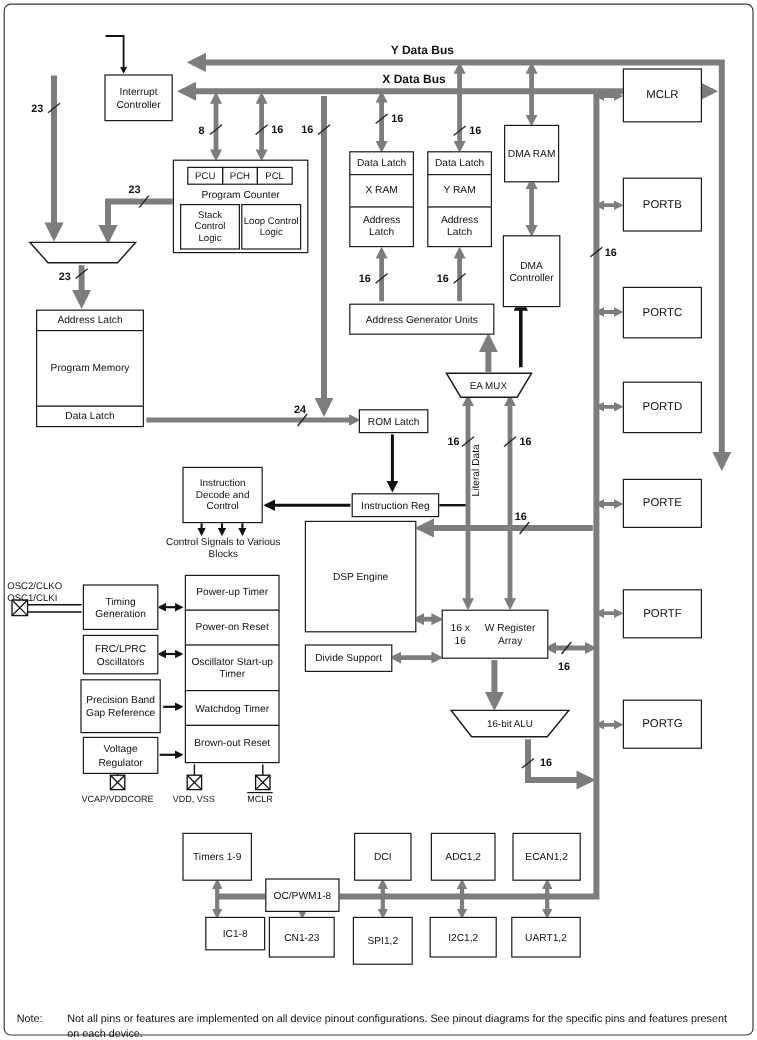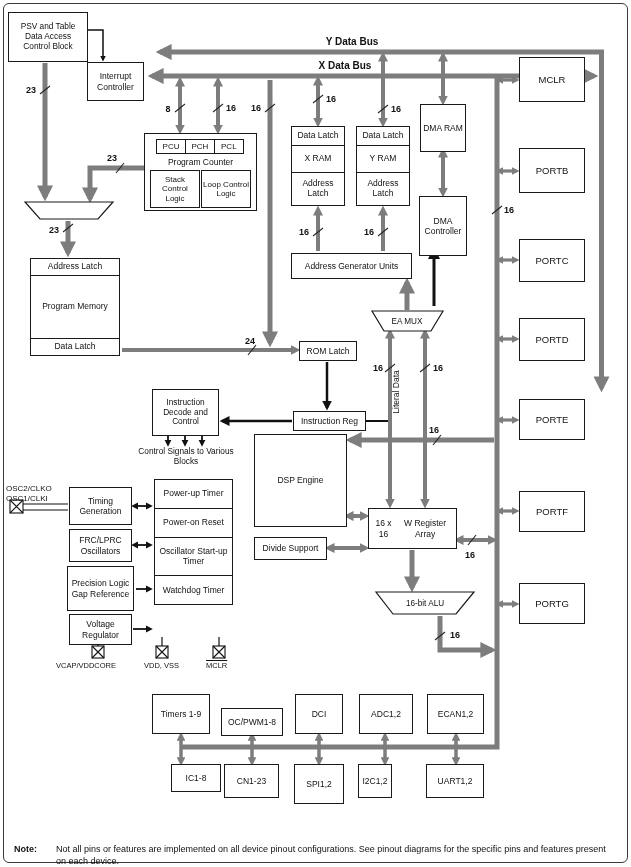--- a/index.html
+++ b/index.html
@@ -18,21 +18,21 @@
   .pcells{position:absolute;left:11px;top:5px;display:flex}
   .pcell{width:30px;height:15px;border:1.1px solid #1a1a1a;margin-left:-1.1px;display:flex;align-items:center;justify-content:center;font-size:8px}
   .pcell:first-child{margin-left:0}
   .pclabel{position:absolute;left:0;right:0;top:23px;font-size:8.5px;text-align:center}
   .subbox{position:absolute;border:1.1px solid #1a1a1a;display:flex;align-items:center;justify-content:center;text-align:center;font-size:8px;line-height:1.15;background:#fff;padding:1px}
   .padlbl{position:absolute;font-size:7.5px;z-index:2;white-space:nowrap}
   .ol{text-decoration:overline}
   .osc{position:absolute;left:6px;top:484px;font-size:8px;line-height:1.3;z-index:2}
   .osc span{display:block}
   #note{position:absolute;left:14px;top:844px;width:596px;display:flex;font-size:9px;line-height:1.3;z-index:2}
-  #note .nl{font-weight:bold;width:42px;flex:0 0 42px}
+  #note .nl{font-weight:normal;width:42px;flex:0 0 42px}
   .bw{font-size:9px;font-weight:600;fill:#111}
   .busname{font-size:10px;font-weight:bold;fill:#111}
   .muxtxt{font-size:8.2px;fill:#111}
 </style>
 </head>
 <body>
 
 <div id="page">
   <div id="frame"></div>
 
@@ -183,21 +183,20 @@
     <text class="bw" x="434" y="433" text-anchor="middle">16</text>
     <text class="bw" x="470" y="558" text-anchor="middle">16</text>
     <text class="bw" x="455" y="638" text-anchor="middle">16</text>
 
     <text class="busname" x="352" y="45" text-anchor="middle">Y Data Bus</text>
     <text class="busname" x="345" y="69" text-anchor="middle">X Data Bus</text>
 
     <text x="399" y="392" text-anchor="middle" transform="rotate(-90 399 392)" style="font-size:8.5px;fill:#111">Literal Data</text>
   </svg>
 
-  <div class="box" style="left:8px;top:12px;width:80px;height:50px;font-size:8.3px">PSV and Table Data Access Control Block</div>
   <div class="box" style="left:87px;top:62px;width:57px;height:39px">Interrupt Controller</div>
 
   <div class="box" style="left:144px;top:133px;width:113px;height:78px;align-items:flex-start">
     <div class="pcells">
       <div class="pcell">PCU</div>
       <div class="pcell">PCH</div>
       <div class="pcell">PCL</div>
     </div>
     <div class="pclabel">Program Counter</div>
     <div class="subbox" style="left:5px;top:36px;width:50px;height:38px">Stack Control Logic</div>
@@ -234,48 +233,49 @@
   <div class="box" style="left:254px;top:434px;width:93px;height:93px">DSP Engine</div>
   <div class="box" style="left:254px;top:537px;width:73px;height:23px">Divide Support</div>
 
   <div class="box" style="left:368px;top:508px;width:89px;height:41px;">
     <span>16 x 16</span>
     <span>W Register Array</span>
   </div>
 
   <div class="box" style="left:69px;top:487px;width:63px;height:38px">Timing Generation</div>
   <div class="box" style="left:69px;top:529px;width:63px;height:33px">FRC/LPRC Oscillators</div>
-  <div class="box" style="left:67px;top:566px;width:67px;height:45px">Precision Logic Gap Reference</div>
+  <div class="box" style="left:67px;top:566px;width:67px;height:45px">Precision Band Gap Reference</div>
   <div class="box" style="left:69px;top:614px;width:63px;height:31px">Voltage Regulator</div>
 
   <div class="stack" style="left:154px;top:479px;width:79px">
     <div class="cell" style="height:30px">Power-up Timer</div>
     <div class="cell" style="height:30px">Power-on Reset</div>
     <div class="cell" style="height:40px">Oscillator Start-up Timer</div>
     <div class="cell" style="height:30px">Watchdog Timer</div>
+    <div class="cell" style="height:32px">Brown-out Reset</div>
   </div>
 
   <div class="osc">
     <span>OSC2/CLKO</span>
     <span>OSC1/CLKI</span>
   </div>
-  <div class="padlbl" style="left:56px;top:661px">VCAP/VDDCORE</div>
+  <div class="padlbl" style="left:68px;top:661px">VCAP/VDDCORE</div>
   <div class="padlbl" style="left:144px;top:661px">VDD, VSS</div>
   <div class="padlbl ol" style="left:206px;top:661px">MCLR</div>
 
   <div class="box" style="left:152px;top:694px;width:58px;height:40px">Timers 1-9</div>
-  <div class="box" style="left:221px;top:708px;width:62px;height:28px">OC/PWM1-8</div>
+  <div class="box" style="left:221px;top:732px;width:62px;height:28px">OC/PWM1-8</div>
   <div class="box" style="left:295px;top:694px;width:48px;height:40px">DCI</div>
   <div class="box" style="left:359px;top:694px;width:54px;height:40px">ADC1,2</div>
   <div class="box" style="left:427px;top:694px;width:57px;height:40px">ECAN1,2</div>
 
   <div class="box" style="left:171px;top:764px;width:50px;height:28px">IC1-8</div>
   <div class="box" style="left:224px;top:764px;width:55px;height:34px">CN1-23</div>
   <div class="box" style="left:294px;top:764px;width:50px;height:40px">SPI1,2</div>
-  <div class="box" style="left:358px;top:764px;width:34px;height:34px">I2C1,2</div>
+  <div class="box" style="left:358px;top:764px;width:56px;height:34px">I2C1,2</div>
   <div class="box" style="left:426px;top:764px;width:58px;height:34px">UART1,2</div>
 
   <div class="box port" style="left:519px;top:57px;width:66px;height:45px">MCLR</div>
   <div class="box port" style="left:519px;top:148px;width:66px;height:45px">PORTB</div>
   <div class="box port" style="left:519px;top:239px;width:66px;height:43px">PORTC</div>
   <div class="box port" style="left:519px;top:318px;width:66px;height:43px">PORTD</div>
   <div class="box port" style="left:519px;top:399px;width:66px;height:41px">PORTE</div>
   <div class="box port" style="left:519px;top:491px;width:66px;height:41px">PORTF</div>
   <div class="box port" style="left:519px;top:583px;width:66px;height:41px">PORTG</div>
 

